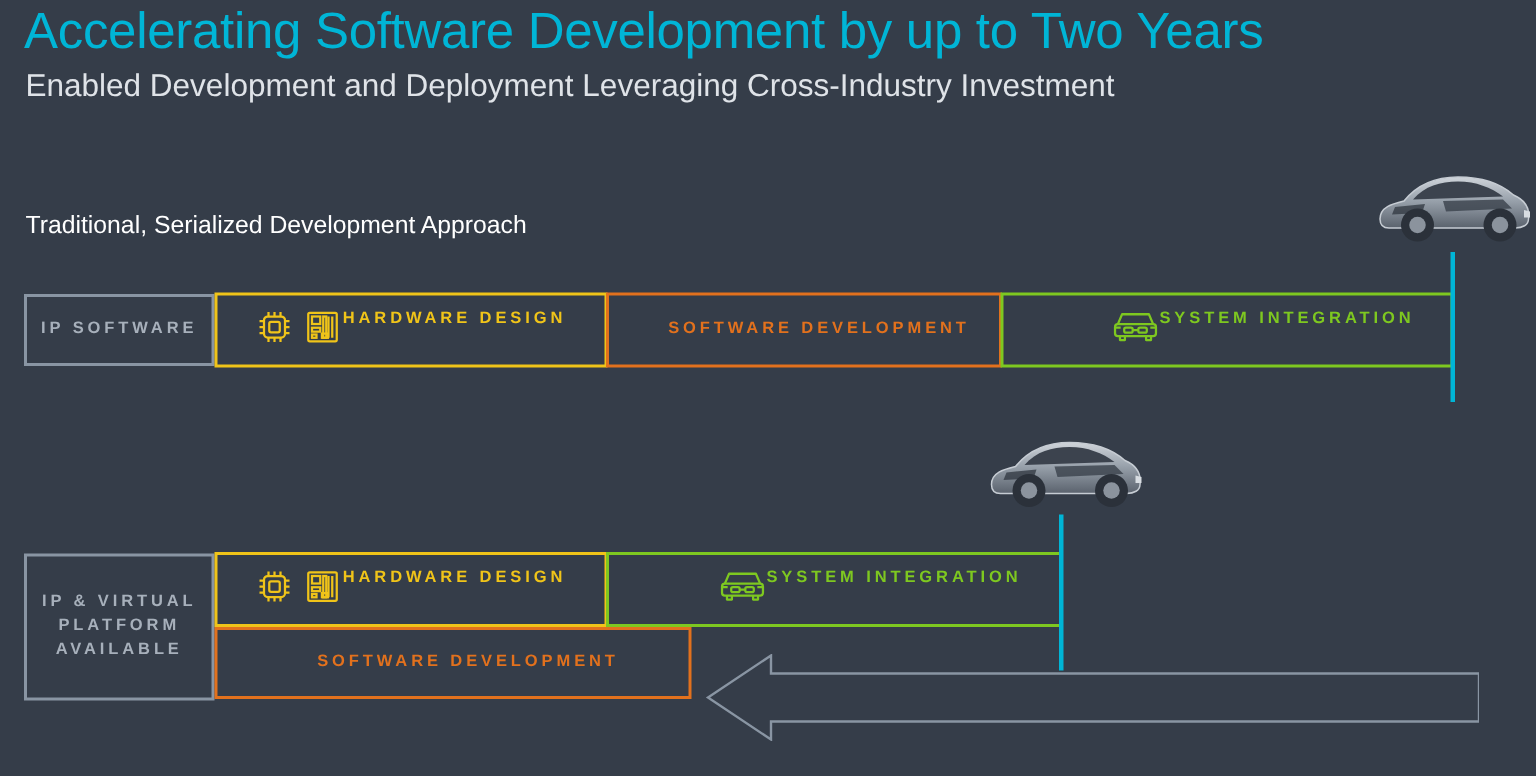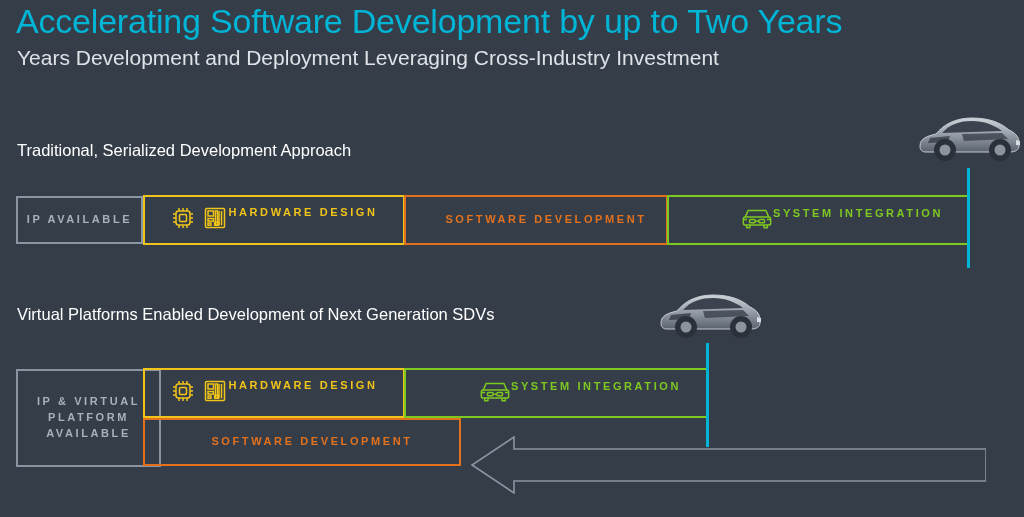--- a/index.html
+++ b/index.html
@@ -79,21 +79,21 @@
   .t-orange { color: #e2711d; }
   .t-green  { color: #7ec820; }
 
   
   #r1-ip    { left: 16px;  top: 196px; width: 127px; height: 48px; }
   #r1-hw    { left: 143px; top: 195px; width: 262px; height: 50px; }
   #r1-sw    { left: 404px; top: 195px; width: 264px; height: 50px; }
   #r1-si    { left: 667px; top: 195px; width: 302px; height: 50px; }
 
   
-  #r2-ip    { left: 16px;  top: 369px; width: 145px; height: 98px; }
+  #r2-ip    { left: 16px;  top: 369px; width: 127px; height: 98px; }
   #r2-hw    { left: 143px; top: 368px; width: 262px; height: 50px; }
   #r2-si    { left: 404px; top: 368px; width: 304px; height: 50px; }
   #r2-sw    { left: 143px; top: 418px; width: 318px; height: 48px; }
 
   
   .box-inner {
     display: flex;
     align-items: flex-start;
     gap: 0;
   }
@@ -131,28 +131,27 @@
     color: #eef1f4;
     white-space: nowrap;
   }
 </style>
 </head>
 <body>
 
 <div class="slide">
 
   <div id="title">Accelerating Software Development by up to Two Years</div>
-  <div id="subtitle">Years Development and Deployment Leveraging Cross-Industry Investment</div>
+  <div id="subtitle">Enabled Development and Deployment Leveraging Cross-Industry Investment</div>
 
   <div class="section-heading" id="heading-traditional">Traditional, Serialized Development Approach</div>
 
-  <div class="section-heading" id="heading-virtual">Virtual Platforms Enabled Development of Next Generation SDVs</div>
 
   <div class="box b-gray" id="r1-ip">
-    <span class="box-label t-gray">IP AVAILABLE</span>
+    <span class="box-label t-gray">IP SOFTWARE</span>
   </div>
 
   <div class="box b-yellow" id="r1-hw">
     <div class="box-inner">
       <span class="icon-pair">
         <span>
           <svg width="26" height="26" viewBox="0 0 26 26" fill="none" stroke="#f0c419" stroke-width="1.5">
             <rect x="6" y="6" width="14" height="14" rx="2.5"></rect>
             <rect x="9.5" y="9.5" width="7" height="7" rx="1.2"></rect>
             <path d="M9 6V3M13 6V3M17 6V3M9 20v3M13 20v3M17 20v3M6 9H3M6 13H3M6 17H3M20 9h3M20 13h3M20 17h3"></path>

